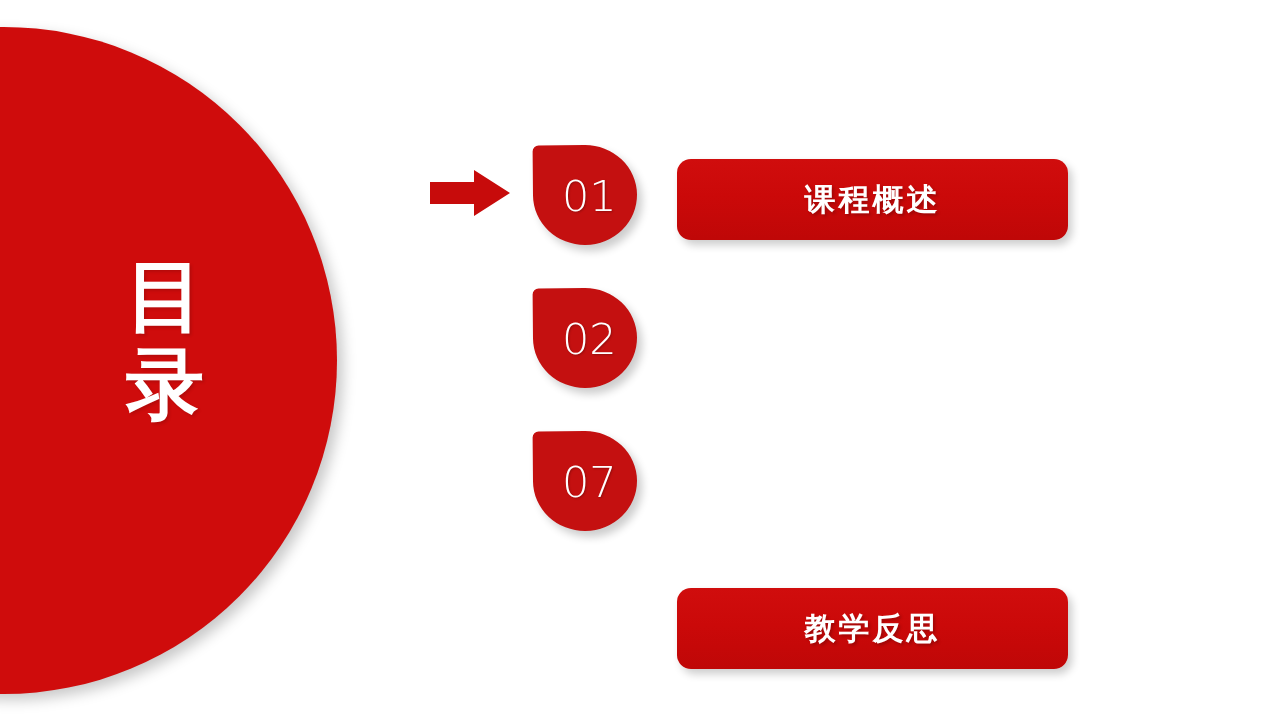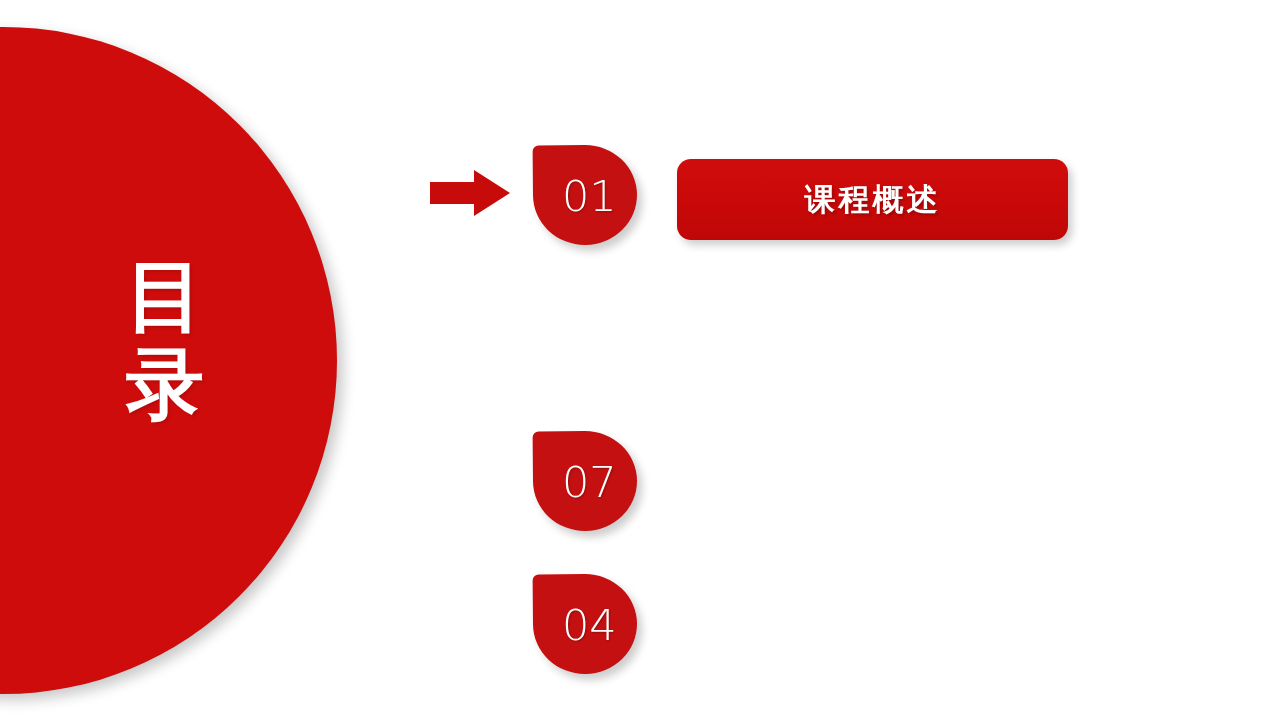--- a/index.html
+++ b/index.html
@@ -138,28 +138,31 @@
       </div>
       <div class="badge">
         <span class="badge-num">01</span>
       </div>
       <div class="bar">
         <span class="bar-label">课程概述</span>
       </div>
     </div>
 
     <div class="toc-row" style="top:271px;">
+      <div class="badge">
+        <span class="badge-num">02</span>
+      </div>
     </div>
 
     <div class="toc-row" style="top:414px;">
       <div class="badge">
         <span class="badge-num">07</span>
       </div>
     </div>
 
     <div class="toc-row" style="top:557px;">
-      <div class="badge">
-        <span class="badge-num">04</span>
+      <div class="bar">
+        <span class="bar-label">教学反思</span>
       </div>
     </div>
 
   </div>
 </div>
 
 </body></html>

